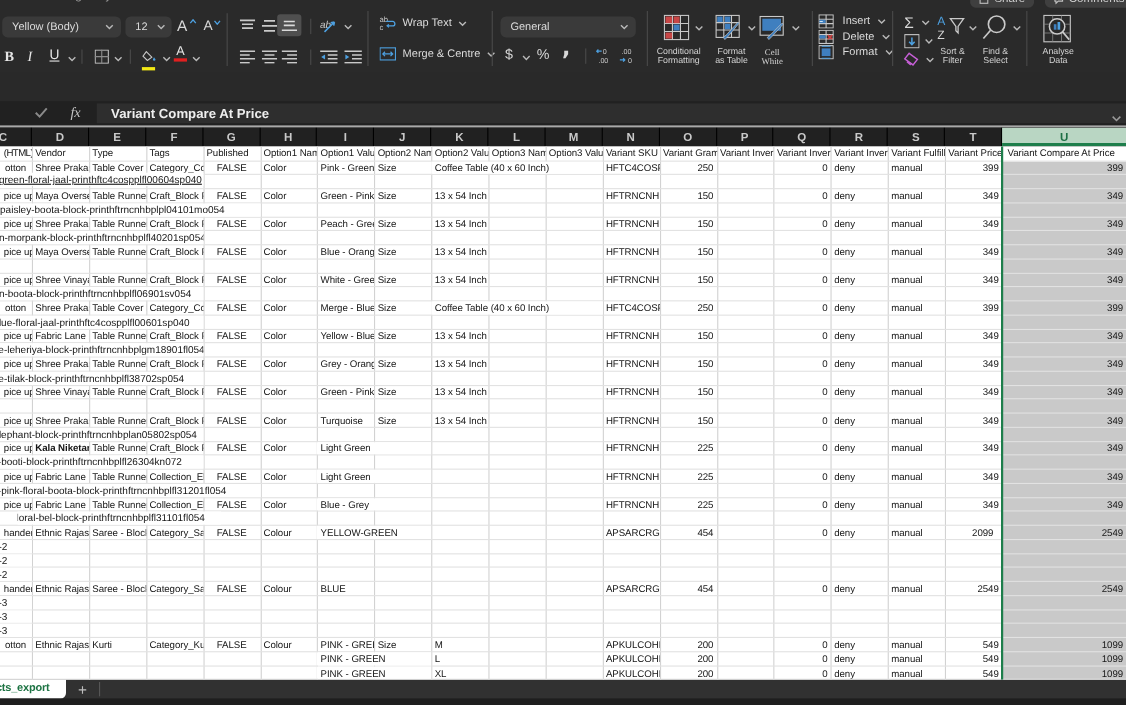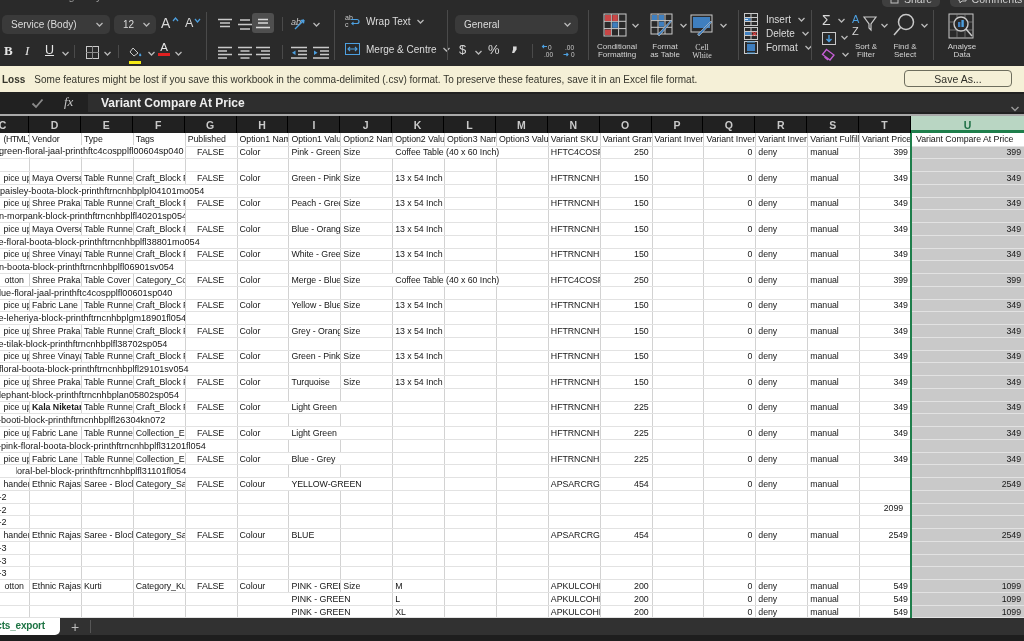--- a/index.html
+++ b/index.html
@@ -90,21 +90,21 @@
       <span>Share</span>
     </div>
     <div class="abs topbtn" style="left:950px; top:-9px; width:80px;">
       <svg class="chev" width="9" height="9" viewBox="0 0 9 9">
           <path d="M1 1 h7 v5 h-4 l-2 2 v-2 h-1 z" fill="none" stroke="#c0c0c0"></path>
         </svg>
       <span>Comments</span>
     </div>
 
     <div class="abs combo" style="left:2px; top:15px; width:108px;">
-      <span class="rb-text">Service (Body)</span>
+      <span class="rb-text">Yellow (Body)</span>
       <span class="chev" style="position:absolute; right:6px; top:5px;">
           <svg width="9" height="9" viewBox="0 0 9 9">
             <path d="M1.5 3 L4.5 6 L7.5 3" stroke="#b8b8b8" stroke-width="1.3" fill="none"></path>
           </svg>
         </span>
     </div>
     <div class="abs combo" style="left:114px; top:15px; width:42px;">
       <span class="rb-text">12</span>
       <span class="chev" style="position:absolute; right:5px; top:5px;">
           <svg width="9" height="9" viewBox="0 0 9 9">
@@ -418,27 +418,20 @@
           <path d="M1 9 H25 M1 17 H25 M9 1 V25 M17 1 V25" stroke="#8b8b8b" stroke-width="0.7"></path>
           <circle cx="13" cy="11" r="7" fill="#2a2a2a" stroke="#c9c9c9" stroke-width="1.4"></circle>
           <rect x="10" y="9" width="2.4" height="5" fill="#3f7fbf"></rect>
           <rect x="13.4" y="7" width="2.4" height="7" fill="#4da0e0"></rect>
           <path d="M18 16 L24 23" stroke="#c9c9c9" stroke-width="1.5"></path>
         </svg>
     </div>
     <div class="abs grouplabel" style="left:940px; top:43px; width:44px;"><span>Analyse</span><br><span>Data</span></div>
   </div>
 
-  <div class="abs warnbar">
-    <span class="warn-text warn-bold">Loss</span>
-    <span class="warn-text warn-rest">Some features might be lost if you save this workbook in the comma-delimited (.csv) format. To preserve these features, save it in an Excel file format.</span>
-    <div class="saveas-btn">
-        <span>Save As...</span>
-      </div>
-  </div>
 
   <div class="abs formulabar">
     <div class="fx-input">
       <span class="fx-value">Variant Compare At Price</span>
     </div>
     <span class="check-ic"><svg width="13" height="11" viewBox="0 0 13 11">
           <path d="M1.5 5.5 L5 9 L11.5 1.5" stroke="#8a8a8a" stroke-width="1.8" fill="none"></path>
         </svg></span>
     <span class="fx-ic">fx</span>
     <span class="fxbar-chev"><svg width="10" height="8" viewBox="0 0 10 8">
@@ -625,21 +618,21 @@
       </div>
       <div class="cell al" style="left: 807.23px; top: 13.5px; width: 51.878px; height: 11.756px;">
         <span>manual</span>
       </div>
       <div class="cell ar" style="left: 859.108px; top: 13.5px; width: 51.878px; height: 11.756px;">
         <span>399</span>
       </div>
       <div class="cell ar" style="left: 913px; top: 13.5px; width: 111px; height: 11.756px;">
         <span>399</span>
       </div>
-      <div class="spill" style="top: 12px; height: 11.756px; left: 0px; width: 184.694px;">
+      <div class="spill" style="top: 24px; height: 11.756px; left: 0px; width: 184.694px; text-decoration: underline;">
         <span style="margin-left: -1px;">green-floral-jaal-printhftc4cospplfl00604sp040</span>
       </div>
       <div class="cell al" style="left: 0px; top: 39.012px; width: 29.06px; height: 11.756px;">
         <span style="margin-left: 0.5px;">pice up</span>
       </div>
       <div class="cell al" style="left: 29.06px; top: 39.012px; width: 51.878px; height: 11.756px;">
         <span>Maya Overseas</span>
       </div>
       <div class="cell al" style="left: 80.938px; top: 39.012px; width: 51.878px; height: 11.756px;">
         <span>Table Runner</span>
@@ -778,23 +771,20 @@
       </div>
       <div class="cell al" style="left: 807.23px; top: 90.036px; width: 51.878px; height: 11.756px;">
         <span>manual</span>
       </div>
       <div class="cell ar" style="left: 859.108px; top: 90.036px; width: 51.878px; height: 11.756px;">
         <span>349</span>
       </div>
       <div class="cell ar" style="left: 913px; top: 90.036px; width: 111px; height: 11.756px;">
         <span>349</span>
       </div>
-      <div class="spill" style="top: 102.792px; height: 11.756px; left: 0px; width: 236.572px;">
-        <span style="margin-left: -1.5px;">e-floral-boota-block-printhftrncnhbplfl38801mo054</span>
-      </div>
       <div class="cell al" style="left: 0px; top: 115.548px; width: 29.06px; height: 11.756px;">
         <span style="margin-left: 0.5px;">pice up</span>
       </div>
       <div class="cell al" style="left: 29.06px; top: 115.548px; width: 51.878px; height: 11.756px;">
         <span>Shree Vinayak</span>
       </div>
       <div class="cell al" style="left: 80.938px; top: 115.548px; width: 51.878px; height: 11.756px;">
         <span>Table Runner</span>
       </div>
       <div class="cell al" style="left: 132.816px; top: 115.548px; width: 51.878px; height: 11.756px;">
@@ -1033,23 +1023,20 @@
       </div>
       <div class="cell al" style="left: 807.23px; top: 217.596px; width: 51.878px; height: 11.756px;">
         <span>manual</span>
       </div>
       <div class="cell ar" style="left: 859.108px; top: 217.596px; width: 51.878px; height: 11.756px;">
         <span>349</span>
       </div>
       <div class="cell ar" style="left: 913px; top: 217.596px; width: 111px; height: 11.756px;">
         <span>349</span>
       </div>
-      <div class="spill" style="top: 230.352px; height: 11.756px; left: 0px; width: 236.572px;">
-        <span style="margin-left: -1px;">floral-boota-block-printhftrncnhbplfl29101sv054</span>
-      </div>
       <div class="cell al" style="left: 0px; top: 243.108px; width: 29.06px; height: 11.756px;">
         <span style="margin-left: 0.5px;">pice up</span>
       </div>
       <div class="cell al" style="left: 29.06px; top: 243.108px; width: 51.878px; height: 11.756px;">
         <span>Shree Prakash</span>
       </div>
       <div class="cell al" style="left: 80.938px; top: 243.108px; width: 51.878px; height: 11.756px;">
         <span>Table Runner</span>
       </div>
       <div class="cell al" style="left: 132.816px; top: 243.108px; width: 51.878px; height: 11.756px;">
@@ -1258,21 +1245,21 @@
       </div>
       <div class="cell ar" style="left: 703.474px; top: 345.156px; width: 51.878px; height: 11.756px;">
         <span>0</span>
       </div>
       <div class="cell al" style="left: 755.352px; top: 345.156px; width: 51.878px; height: 11.756px;">
         <span>deny</span>
       </div>
       <div class="cell al" style="left: 807.23px; top: 345.156px; width: 51.878px; height: 11.756px;">
         <span>manual</span>
       </div>
-      <div class="cell ar" style="left: 859.108px; top: 345.156px; width: 47px; height: 11.756px; margin-top: 24px;">
+      <div class="cell ar" style="left: 859.108px; top: 345.156px; width: 47px; height: 11.756px;">
         <span>2099</span>
       </div>
       <div class="cell ar" style="left: 913px; top: 345.156px; width: 111px; height: 11.756px;">
         <span>2549</span>
       </div>
       <div class="spill" style="top: 357.912px; height: 11.756px; left: 0px; width: 29.06px;">
         <span style="margin-left: -4px;">t-2</span>
       </div>
       <div class="spill" style="top: 370.668px; height: 11.756px; left: 0px; width: 29.06px;">
         <span style="margin-left: -4px;">t-2</span>

